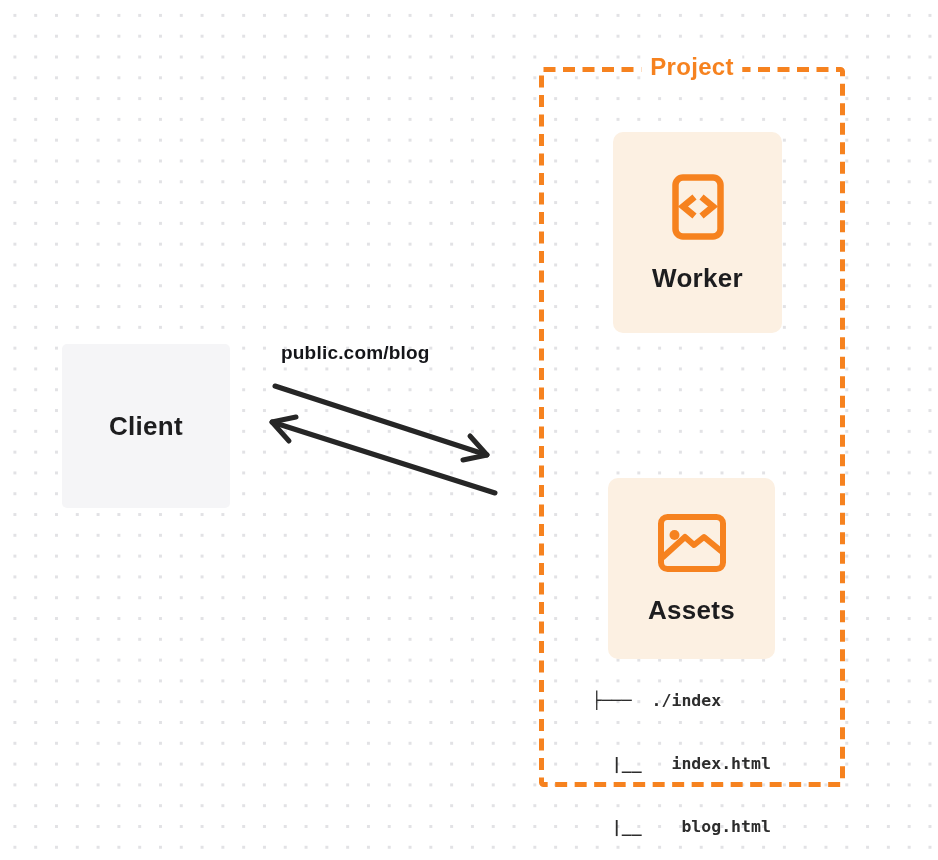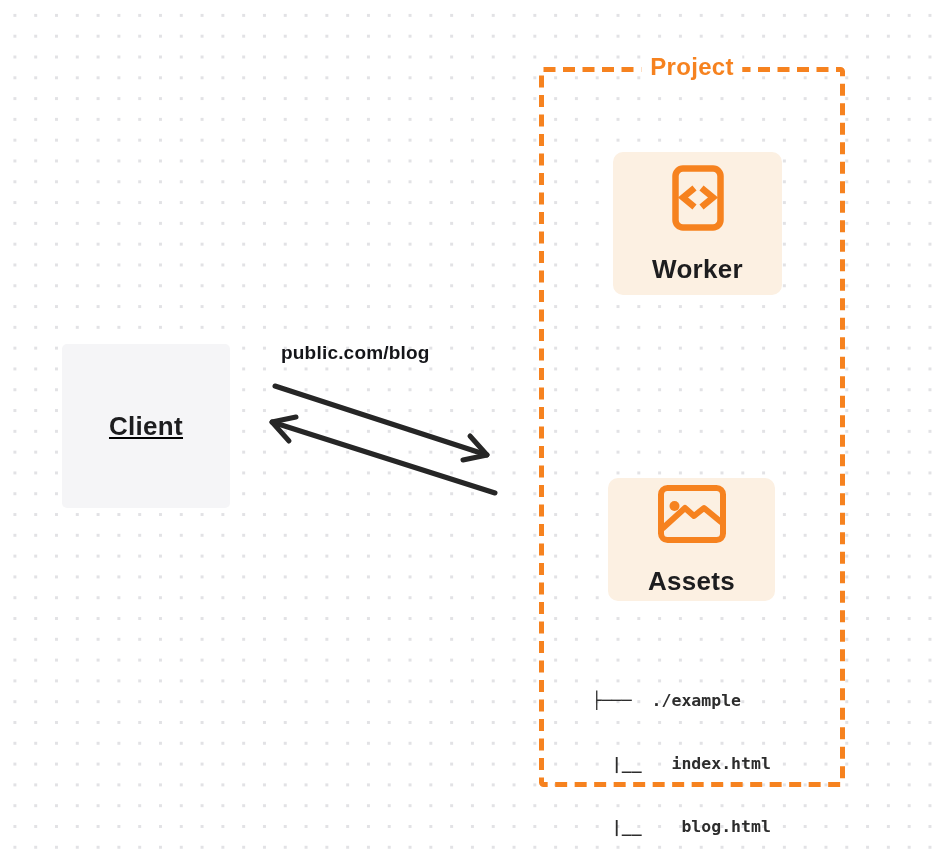--- a/index.html
+++ b/index.html
@@ -33,21 +33,20 @@
   
   .client-box {
     position: absolute;
     left: 62px; top: 344px;
     width: 168px; height: 164px;
     background: #f5f5f7;
     border-radius: 5px;
     display: flex;
     align-items: center;
     justify-content: center;
-    text-decoration: underline;
   }
   .client-label {
     font-size: 26px;
     font-weight: bold;
     color: #1d1d1f;
     letter-spacing: 0.3px;
   }
 
   
   .url-label {
@@ -88,22 +87,22 @@
   .card {
     position: absolute;
     background: #fcf0e2;
     border-radius: 10px;
     display: flex;
     flex-direction: column;
     align-items: center;
     justify-content: center;
     gap: 25px;
   }
-  .card-worker { left: 74px;  top: 65px;  width: 169px; height: 143px; margin-top: 20px; }
-  .card-assets { left: 69px;  top: 411px; width: 167px; height: 123px; }
+  .card-worker { left: 74px;  top: 65px;  width: 169px; height: 201px; }
+  .card-assets { left: 69px;  top: 411px; width: 167px; height: 181px; }
   .card-label {
     font-size: 26px;
     font-weight: bold;
     color: #1d1d1f;
     letter-spacing: 0.3px;
     line-height: 26px;
   }
   .icon-svg { display: block; }
 
   
@@ -159,20 +158,20 @@
     <div class="card card-assets">
       <svg class="icon-svg" width="68" height="58" viewBox="0 0 68 58" xmlns="http://www.w3.org/2000/svg" aria-hidden="true">
         <rect x="3" y="3" width="62" height="52" rx="6.5" fill="none" stroke="#f6821f" stroke-width="6"></rect>
         <circle cx="16.5" cy="21" r="5" fill="#f6821f"></circle>
         <path d="M5 43 L27 23 L36 31 L46 23 L63 37" fill="none" stroke="#f6821f" stroke-width="6" stroke-linejoin="round" stroke-linecap="round"></path>
       </svg>
       <span class="card-label">Assets</span>
     </div>
 
     <div class="file-tree">
-      <div>├───  ./example</div>
+      <div>├───  ./index</div>
       <div>  |__   index.html</div>
       <div>  |__    blog.html</div>
       
     </div>
   </div>
 
 </div>
 
 </body></html>

